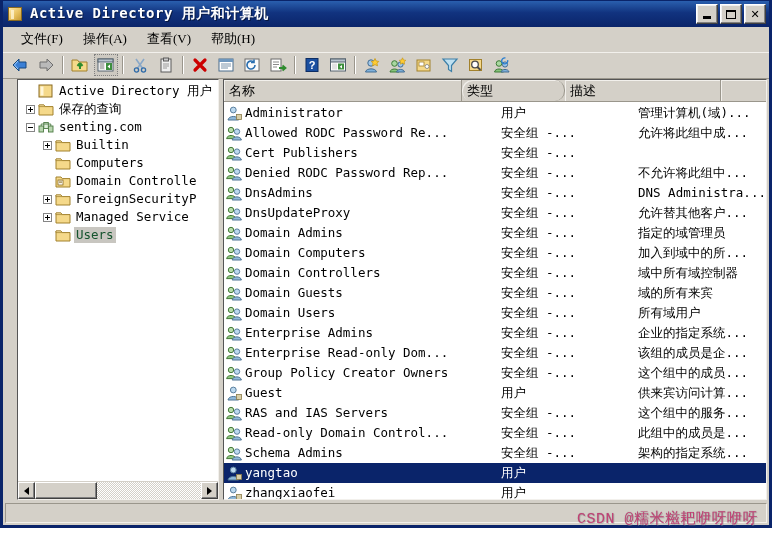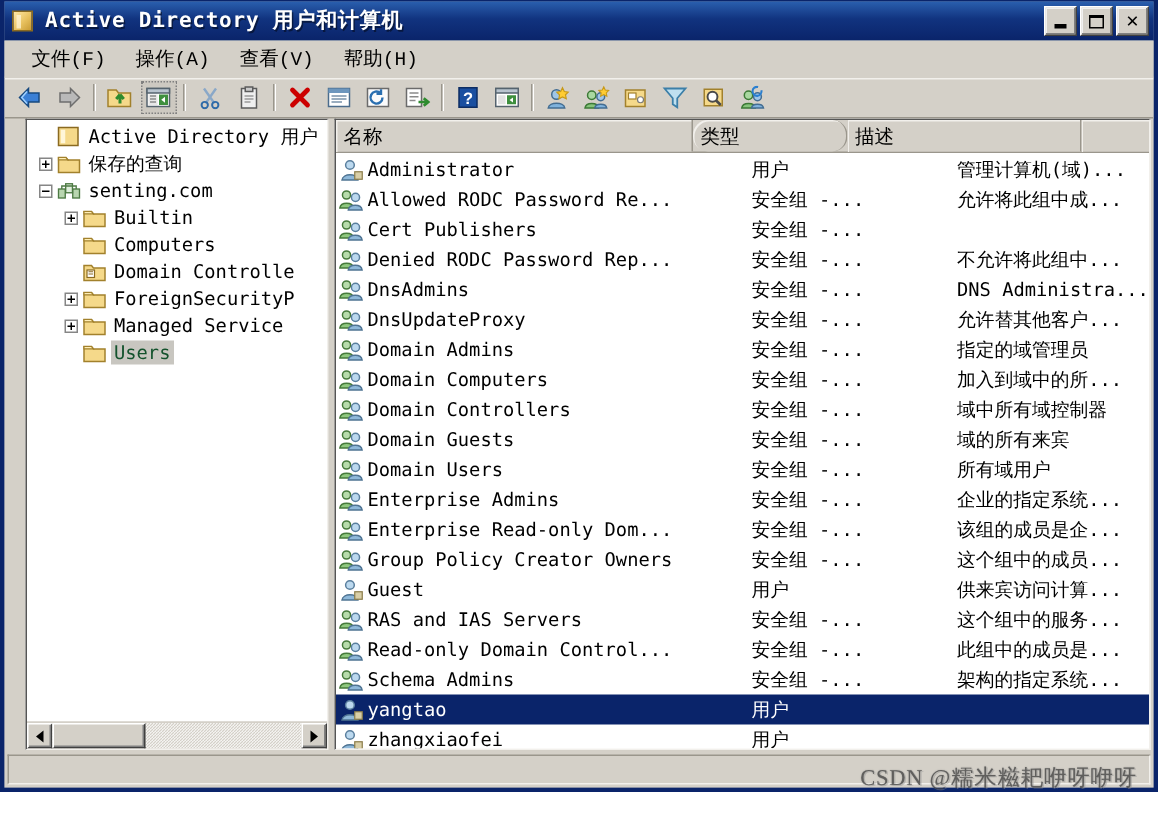--- a/index.html
+++ b/index.html
@@ -132,21 +132,21 @@
   .menubar {
     height: 24px;
     flex: 0 0 24px;
     display: flex;
     align-items: center;
     padding-left: 8px;
     background: #d4d0c8;
     border-bottom: 1px solid #d4d0c8;
   }
   .menu-item {
-    font-family: Liberation Mono, monospace;
+    font-family: Liberation Serif, serif;
     font-size: 13px;
     color: #000;
     padding: 2px 10px;
     white-space: nowrap;
     cursor: default;
   }
 
   
   .toolbar {
     height: 26px;
@@ -369,23 +369,23 @@
     border-right-color: #f2f0ec;
     border-bottom-color: #f2f0ec;
     box-sizing: border-box;
   }
 
   
   .watermark {
     position: absolute;
     right: 14px;
     bottom: 14px;
-    font-family: Liberation Serif, serif;
+    font-family: Liberation Mono, monospace;
     font-size: 15px;
-    color: #404040;
+    color: #be185d;
     opacity: .78;
     text-shadow: 0 0 1px rgba(120,120,120,.9), 1px 1px 0 rgba(150,150,150,.55);
     letter-spacing: .5px;
     pointer-events: none;
     white-space: nowrap;
     mix-blend-mode: normal;
     text-align: right;
   }
 
   

